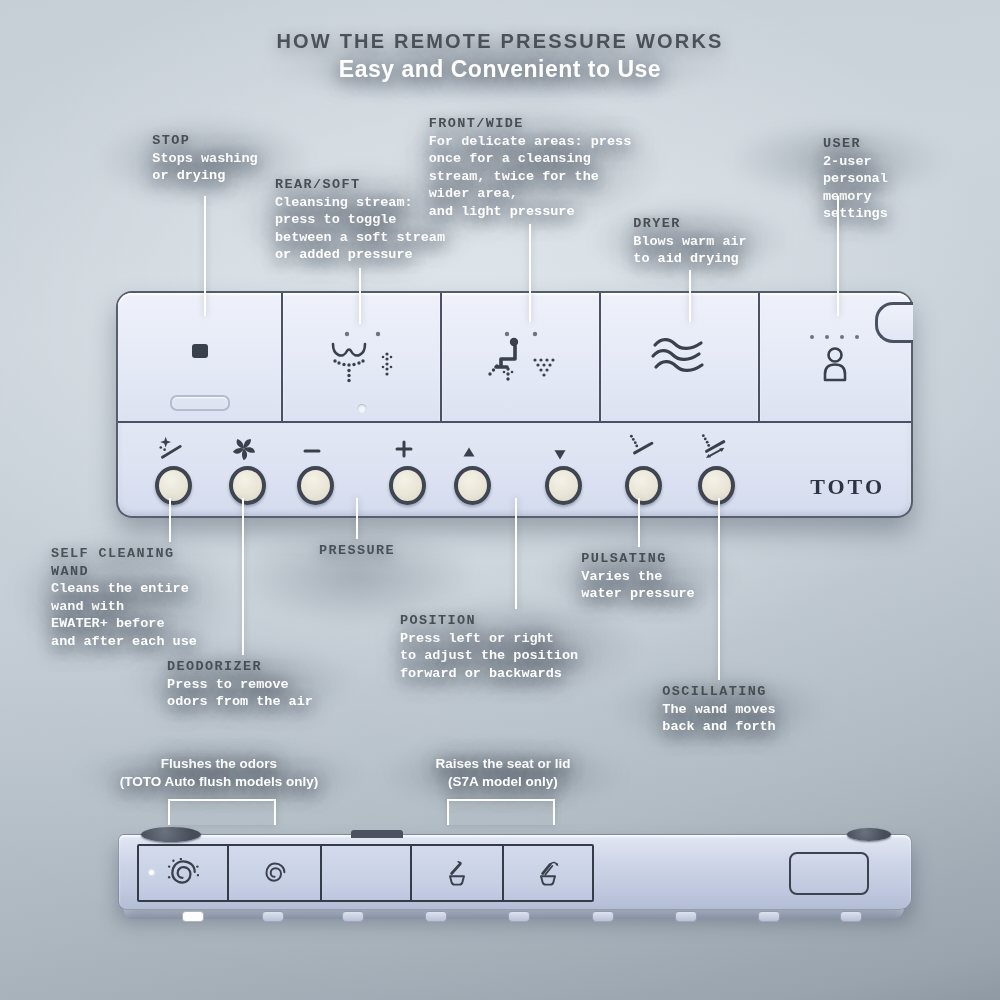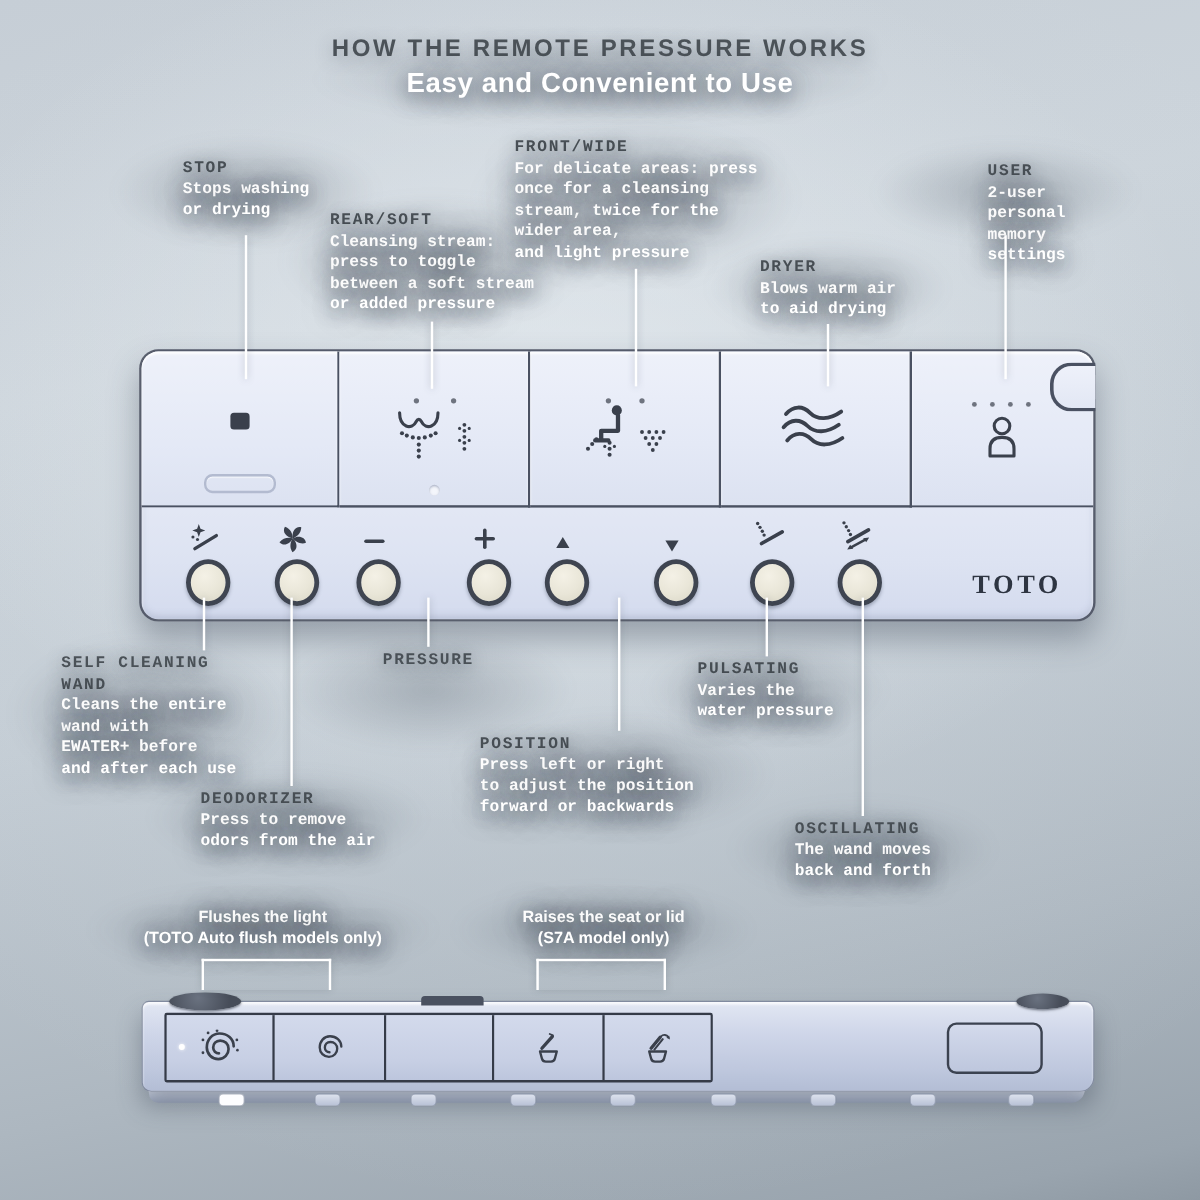--- a/index.html
+++ b/index.html
@@ -329,21 +329,21 @@
       </g>
       <line x1="7" y1="17" x2="23" y2="8" stroke="#3a404c" stroke-width="2.8" stroke-linecap="round"></line>
       <line x1="9.5" y1="21.5" x2="20.5" y2="15.5" stroke="#3a404c" stroke-width="1.8"></line>
       <polygon points="6.5,23.2 11.2,22.6 8.8,19.4" fill="#3a404c"></polygon>
       <polygon points="23.5,13.8 18.8,14.4 21.2,17.6" fill="#3a404c"></polygon>
     </svg>
 
     <div class="logo">TOTO</div>
   </div>
 
-  <div class="note" style="left:219px;top:755px;">Flushes the light
+  <div class="note" style="left:219px;top:755px;">Flushes the odors
 (TOTO Auto flush models only)</div>
   <div class="note" style="left:503px;top:755px;">Raises the seat or lid
 (S7A model only)</div>
   <div class="bracket" style="left:168px;top:799px;width:104px;"></div>
   <div class="bracket" style="left:447px;top:799px;width:104px;"></div>
 
   <div class="bremote">
     <div class="bknob" style="left:22px;top:-8px;width:60px;height:15px;"></div>
     <div class="bknob" style="right:20px;top:-7px;width:44px;height:13px;"></div>
     <div class="btab" style="left:232px;top:-5px;width:52px;height:8px;"></div>

